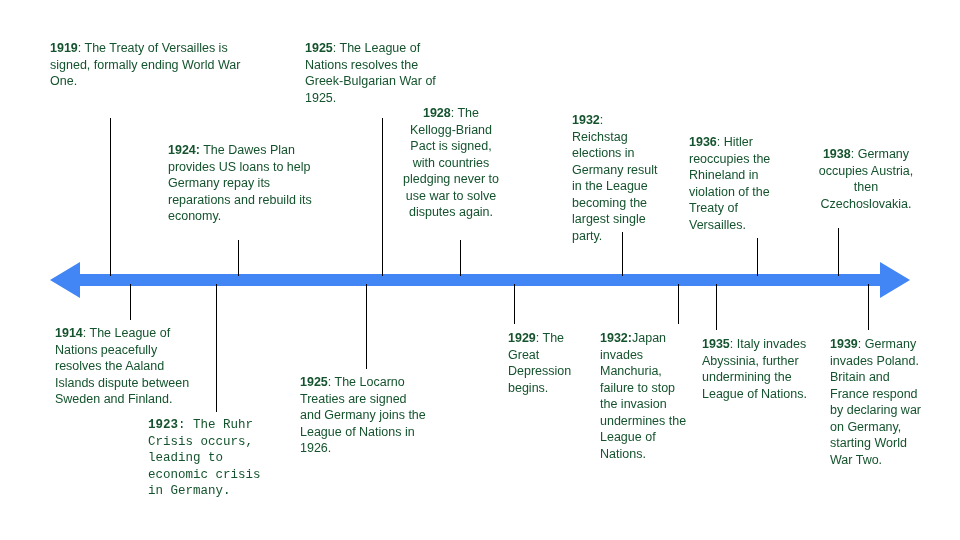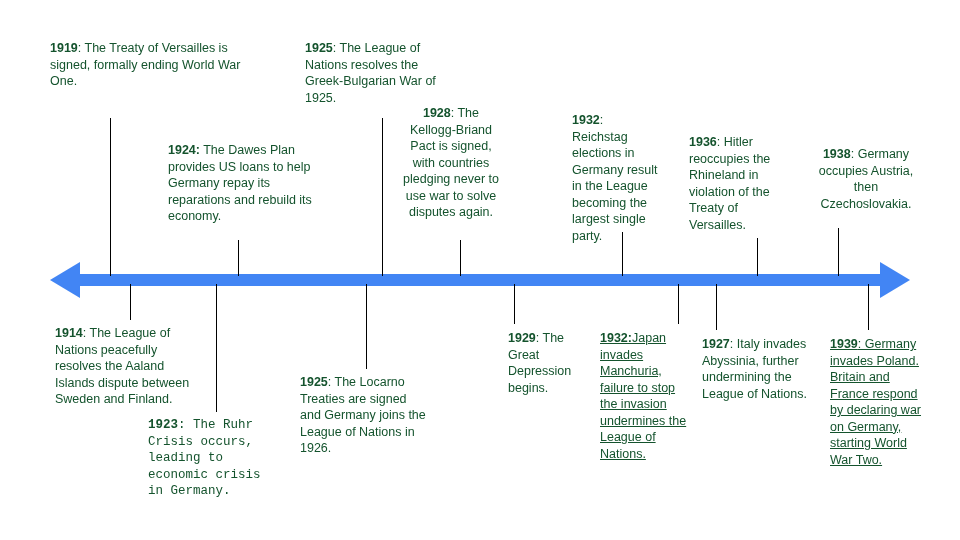--- a/index.html
+++ b/index.html
@@ -103,18 +103,18 @@
       <div class="event" style="left: 168px; top: 142px; width: 150px;"><span class="yr">1924:</span><span class="txt"> The Dawes Plan provides US loans to help Germany repay its reparations and rebuild its economy.</span></div>
       <div class="event" style="left: 305px; top: 40px; width: 140px;"><span class="yr">1925</span><span class="txt">: The League of Nations resolves the Greek-Bulgarian War of 1925.</span></div>
       <div class="event" style="left: 401px; top: 105px; width: 100px; text-align: center;"><span class="yr">1928</span><span class="txt">: The Kellogg-Briand Pact is signed, with countries pledging never to use war to solve disputes again.</span></div>
       <div class="event" style="left: 572px; top: 112px; width: 90px;"><span class="yr">1932</span><span class="txt">: Reichstag elections in Germany result in the League becoming the largest single party.</span></div>
       <div class="event" style="left: 689px; top: 134px; width: 92px;"><span class="yr">1936</span><span class="txt">: Hitler reoccupies the Rhineland in violation of the Treaty of Versailles.</span></div>
       <div class="event" style="left: 814px; top: 146px; width: 104px; text-align: center;"><span class="yr">1938</span><span class="txt">: Germany occupies Austria, then Czechoslovakia.</span></div>
       <div class="event" style="left: 55px; top: 325px; width: 150px;"><span class="yr">1914</span><span class="txt">: The League of Nations peacefully resolves the Aaland Islands dispute between Sweden and Finland.</span></div>
       <div class="event" style="left: 148px; top: 417px; width: 118px; font-family: Liberation Mono, monospace;"><span class="yr">1923</span><span class="txt">: The Ruhr Crisis occurs, leading to economic crisis in Germany.</span></div>
       <div class="event" style="left: 300px; top: 374px; width: 130px;"><span class="yr">1925</span><span class="txt">: The Locarno Treaties are signed and Germany joins the League of Nations in 1926.</span></div>
       <div class="event" style="left: 508px; top: 330px; width: 82px;"><span class="yr">1929</span><span class="txt">: The Great Depression begins.</span></div>
-      <div class="event" style="left: 600px; top: 330px; width: 88px; text-decoration: underline;"><span class="yr">1932:</span><span class="txt">Japan invades Manchuria, failure to stop the invasion undermines the League of Nations.</span></div>
-      <div class="event" style="left: 702px; top: 336px; width: 106px;"><span class="yr">1927</span><span class="txt">: Italy invades Abyssinia, further undermining the League of Nations.</span></div>
-      <div class="event" style="left: 830px; top: 336px; width: 100px; text-decoration: underline;"><span class="yr">1939</span><span class="txt">: Germany invades Poland. Britain and France respond by declaring war on Germany, starting World War Two.</span></div>
+      <div class="event" style="left: 600px; top: 330px; width: 88px;"><span class="yr">1932:</span><span class="txt">Japan invades Manchuria, failure to stop the invasion undermines the League of Nations.</span></div>
+      <div class="event" style="left: 702px; top: 336px; width: 106px;"><span class="yr">1935</span><span class="txt">: Italy invades Abyssinia, further undermining the League of Nations.</span></div>
+      <div class="event" style="left: 830px; top: 336px; width: 100px;"><span class="yr">1939</span><span class="txt">: Germany invades Poland. Britain and France respond by declaring war on Germany, starting World War Two.</span></div>
     </div>
 
 </div>
 
 </body></html>

